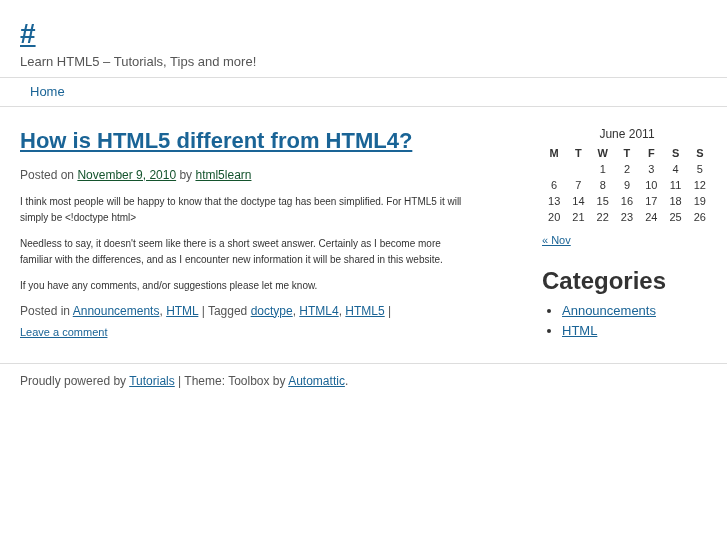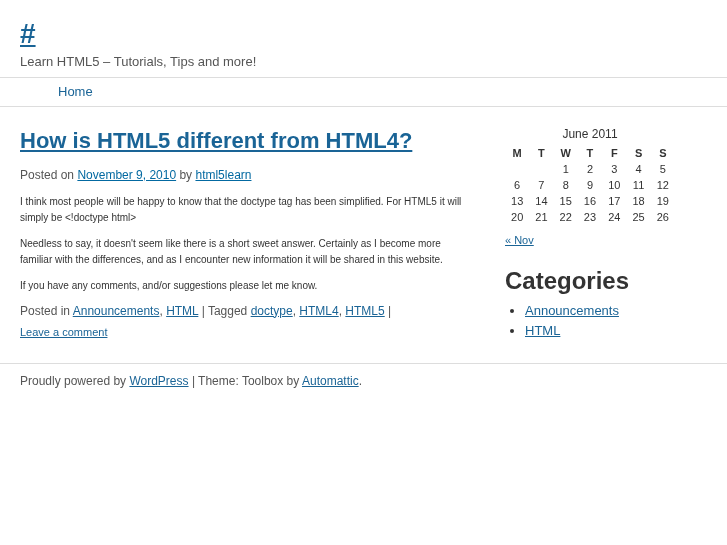--- a/index.html
+++ b/index.html
@@ -35,25 +35,25 @@
     }
     #nav {
       padding: 6px 20px 6px 30px;
       border-bottom: 1px solid #ddd;
     }
     #nav a {
       color: #1a6496;
       text-decoration: none;
       font-family: Arial, sans-serif;
       font-size: 13px;
-      margin-left: 28px;
     }
     #content-area {
       display: flex;
       padding: 0;
+      gap: 37px;
     }
     #main-content {
       flex: 1;
       padding: 20px 20px 20px 20px;
       max-width: 490px;
     }
     #sidebar {
       width: 200px;
       padding: 20px 15px 20px 15px;
       flex-shrink: 0;
@@ -69,21 +69,21 @@
       font-family: Arial, sans-serif;
       line-height: 1.3;
     }
     .post-meta {
       font-size: 12px;
       color: #555;
       margin-bottom: 12px;
       font-family: Arial, sans-serif;
     }
     .post-meta a {
-      color: #0369a1;
+      color: #14532d;
       text-decoration: underline;
     }
     .post-body p {
       margin-bottom: 10px;
       font-size: 10px;
       line-height: 1.6;
       font-family: Arial, sans-serif;
     }
     .post-body a {
       color: #1a6496;
@@ -291,15 +291,15 @@
           <li>
             <a href="#">HTML</a>
           </li>
         </ul>
       </div>
 
     </div>
   </div>
 
   <div id="site-footer">
-    <span>Proudly powered by </span><a href="#">WordPress</a><span> | Theme: Toolbox by </span><a href="#">Automattic</a><span>.</span>
+    <span>Proudly powered by </span><a href="#">Tutorials</a><span> | Theme: Toolbox by </span><a href="#">Automattic</a><span>.</span>
   </div>
 </div>
 
 </body></html>

